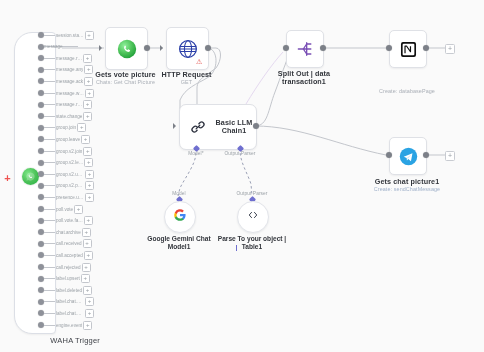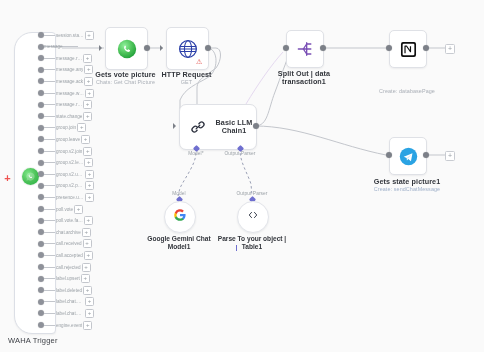--- a/index.html
+++ b/index.html
@@ -20,21 +20,21 @@
     box-shadow:0 1px 2px rgba(0,0,0,.05);
   }
   .trigger-icon{
     position:absolute;left:22px;top:168px;width:17px;height:17px;border-radius:50%;
     background:radial-gradient(circle at 36% 34%, #7ee787 0%, #4ec35a 48%, #25af42 100%);
     box-shadow:0 0 0 1px rgba(0,0,0,.06);
     display:flex;align-items:center;justify-content:center;
   }
   .trigger-icon svg{width:11px;height:11px;display:block;}
   .trigger-label{
-    position:absolute;left:8px;top:336px;width:92px;text-align:left;
+    position:absolute;left:8px;top:336px;width:92px;text-align:right;
     font-size:7.5px;color:#3c3f45;letter-spacing:.2px;
   }
   .plus-red{
     position:absolute;left:3px;top:174px;width:9px;height:9px;color:#ef5350;
     font-size:11px;line-height:9px;text-align:center;font-weight:700;
     cursor:pointer;
   }
 
   
   .port-row{
@@ -403,21 +403,21 @@
       <svg width="19" height="19" viewBox="0 0 24 24" xmlns="http://www.w3.org/2000/svg">
         <circle cx="12" cy="12" r="11" fill="#2aa3e3"></circle>
         <path d="M6 12.3l11-4.3-1.9 9.9-3.4-2.6-1.7 1.6-.3-3z" fill="#ffffff"></path>
         <path d="M9.7 13.9l6.3-4.6-4.8 5.6z" fill="#cfe9f8"></path>
       </svg>
     </span>
   </div>
   <div class="io" style="left:386px;top:152px;"></div>
   <div class="io" style="left:422.5px;top:152px;"></div>
   <div class="endplus" style="left:445px;top:151px;">+</div>
-  <div class="node-title" style="left:372px;top:178px;width:70px;">Gets state picture1</div>
+  <div class="node-title" style="left:372px;top:178px;width:70px;">Gets chat picture1</div>
   <div class="node-sub link" style="left:372px;top:186px;width:70px;">Create: sendChatMessage</div>
 
   <div class="conn-label" style="left:159px;top:191px;">Model</div>
   <div class="diamond" style="left:176.5px;top:197px;"></div>
   <div class="subnode" style="left:164px;top:201px;">
     <span class="glyph">
       <svg width="14" height="14" viewBox="0 0 24 24" xmlns="http://www.w3.org/2000/svg">
         <path d="M21.6 12.2c0-.7-.1-1.4-.2-2H12v3.9h5.4a4.6 4.6 0 0 1-2 3v2.5h3.2c1.9-1.7 3-4.3 3-7.4z" fill="#4285f4"></path>
         <path d="M12 22c2.7 0 4.9-.9 6.6-2.4l-3.2-2.5c-.9.6-2 1-3.4 1a5.9 5.9 0 0 1-5.6-4.1H3.1v2.6A10 10 0 0 0 12 22z" fill="#34a853"></path>
         <path d="M6.4 14a6 6 0 0 1 0-3.9V7.5H3.1a10 10 0 0 0 0 9z" fill="#fbbc05"></path>

